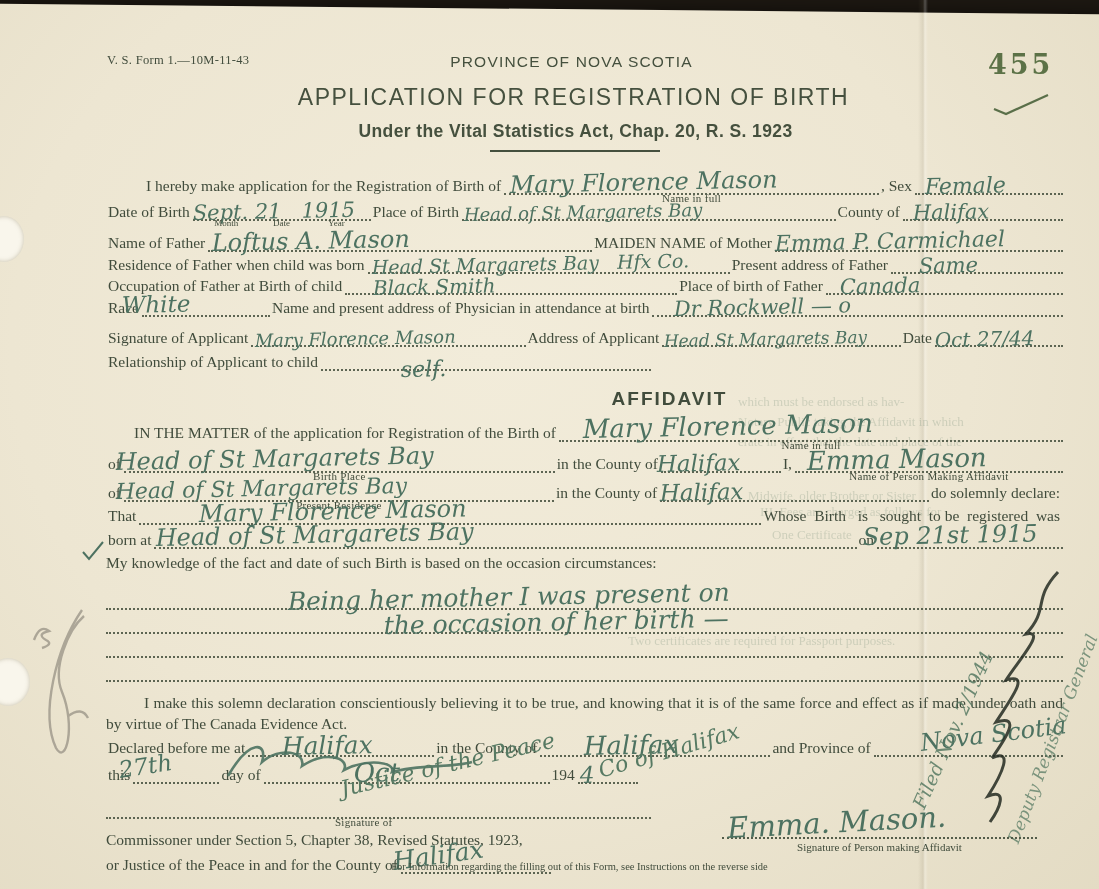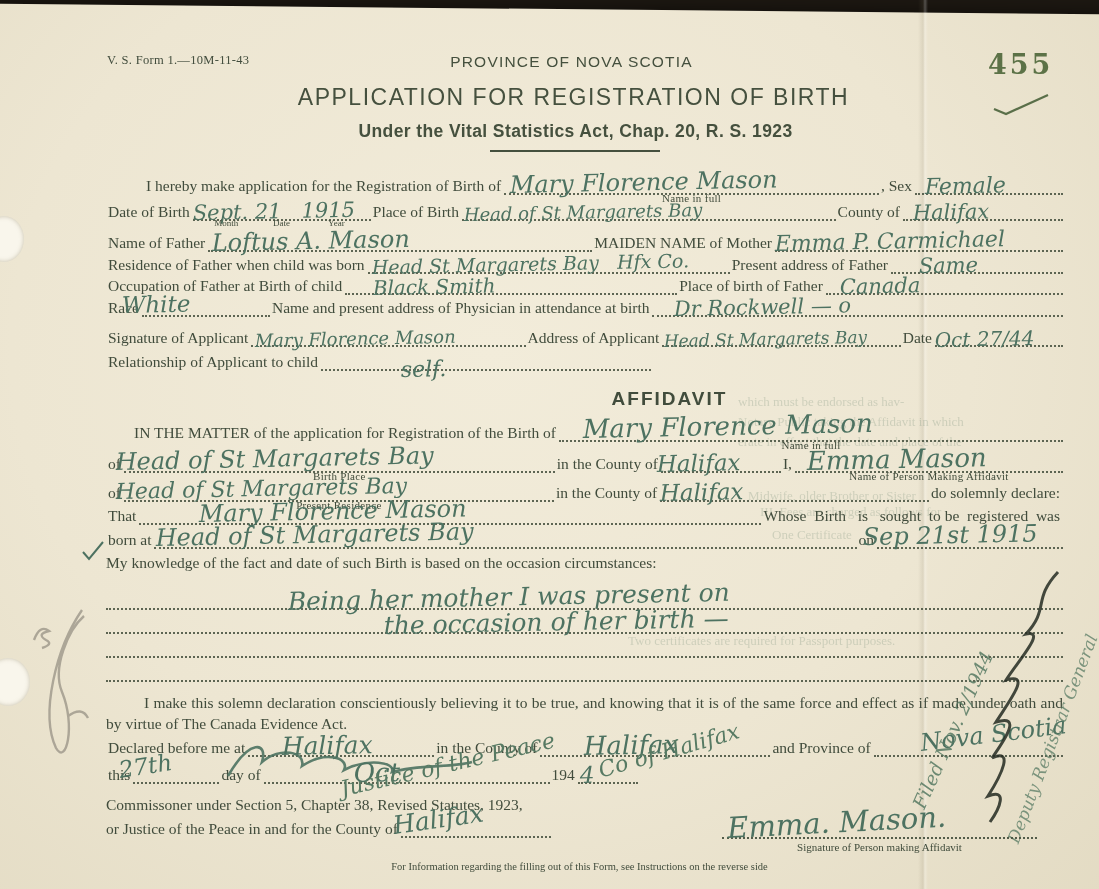--- a/index.html
+++ b/index.html
@@ -289,20 +289,26 @@
       <span class="dots" style="flex:0 0 286px">
         <span class="hw" style="font-size:26px;left:90px;bottom:-4px">Oct</span>
       </span>
       <span class="lbl">194</span>
       <span class="dots" style="flex:0 0 60px">
         <span class="hw" style="font-size:23px;left:2px">4</span>
       </span>
       <span class="nofill" style="flex:1 1 260px"></span>
     </div>
 
+    <div class="row" style="margin-top:17px">
+      <span class="dots" style="flex:0 0 545px">
+        <span class="sub" style="left:42%;right:auto">Signature of</span>
+      </span>
+      <span class="nofill"></span>
+    </div>
 
     <div class="row" style="margin-top:12px">
       <span class="lbl" style="padding-left:0">Commissoner under Section 5, Chapter 38, Revised Statutes, 1923,</span>
       <span class="nofill"></span>
     </div>
     <div class="row" style="margin-top:6px">
       <span class="lbl" style="padding-left:0">or Justice of the Peace in and for the County of</span>
       <span class="dots" style="flex:0 0 150px">
         <span class="hw" style="font-size:25px;left:-6px;bottom:-2px;transform:rotate(-8deg)">Halifax</span>
       </span>

